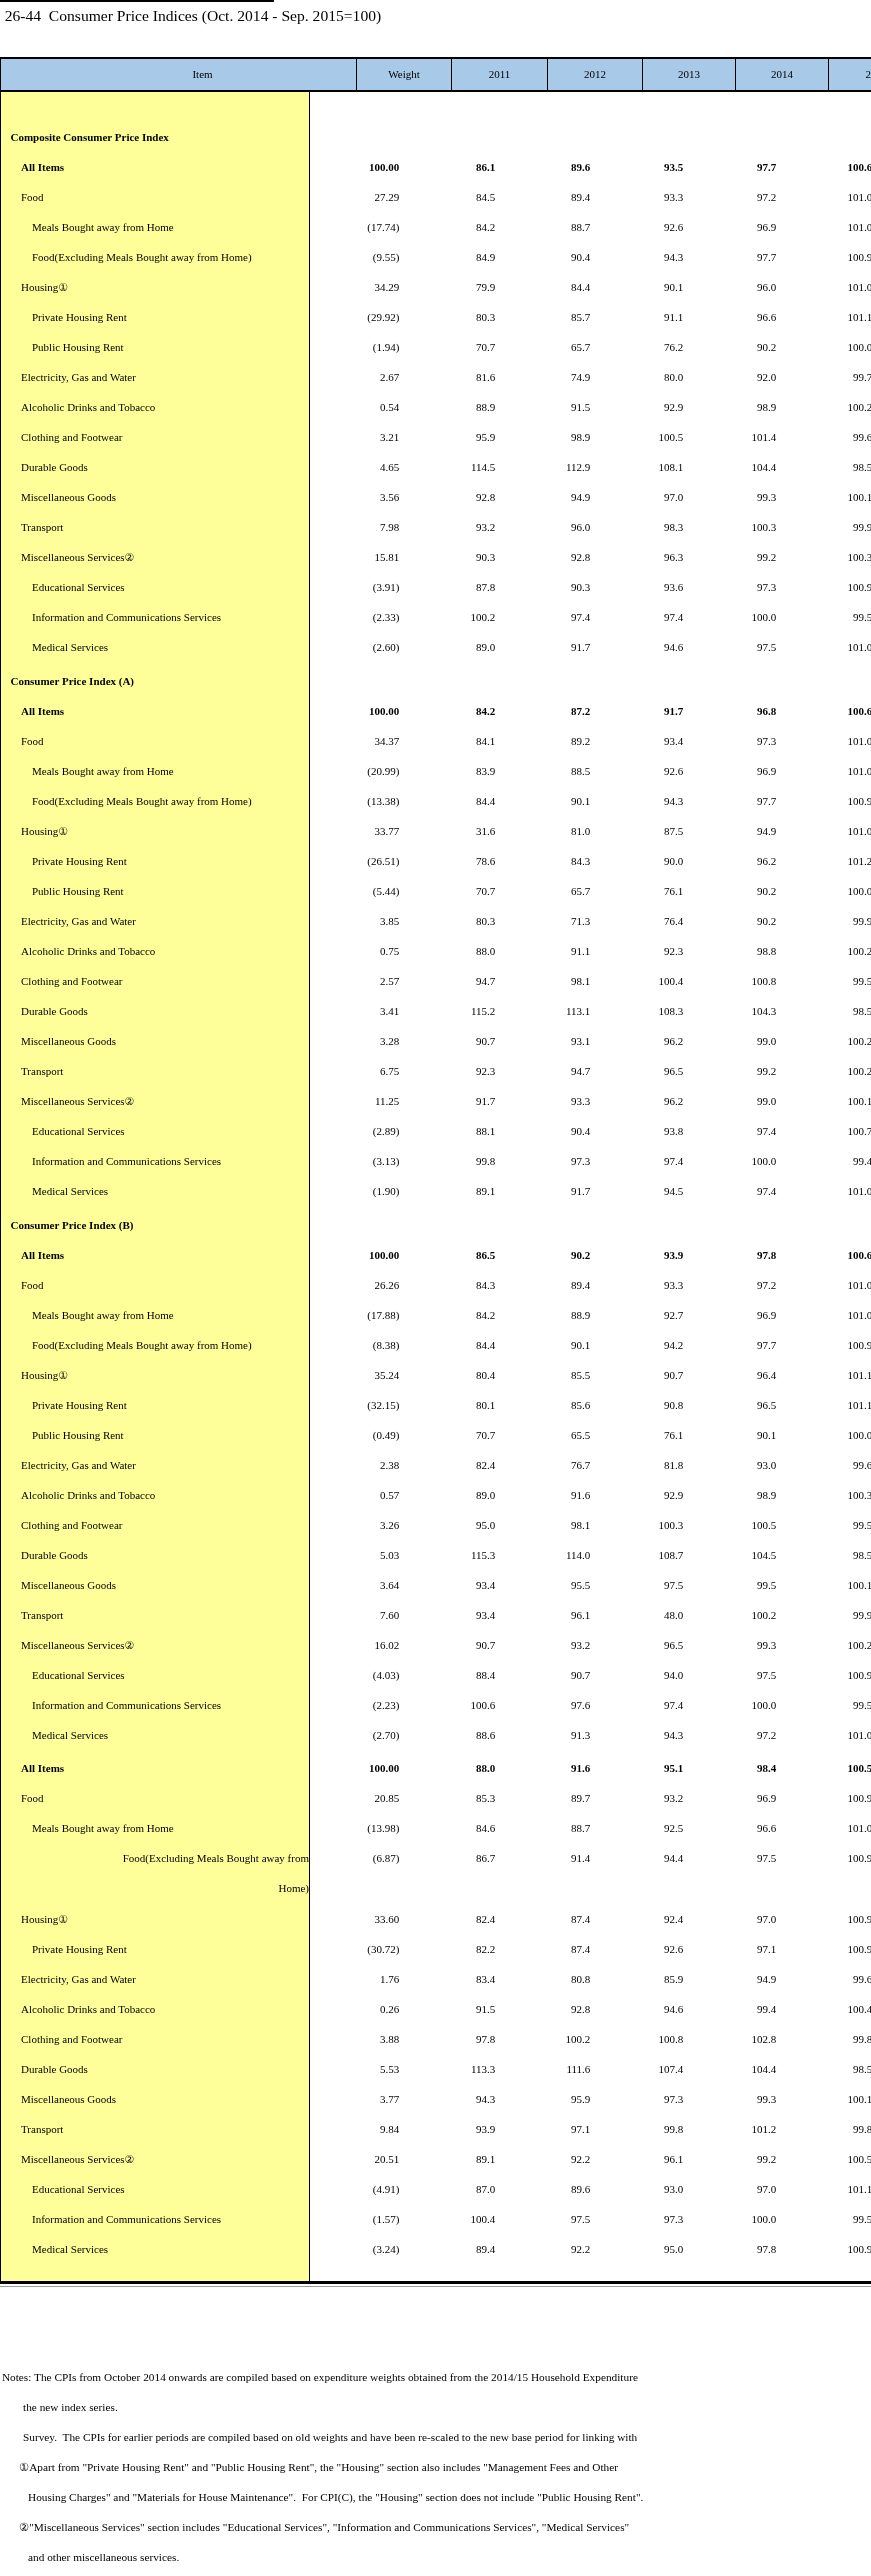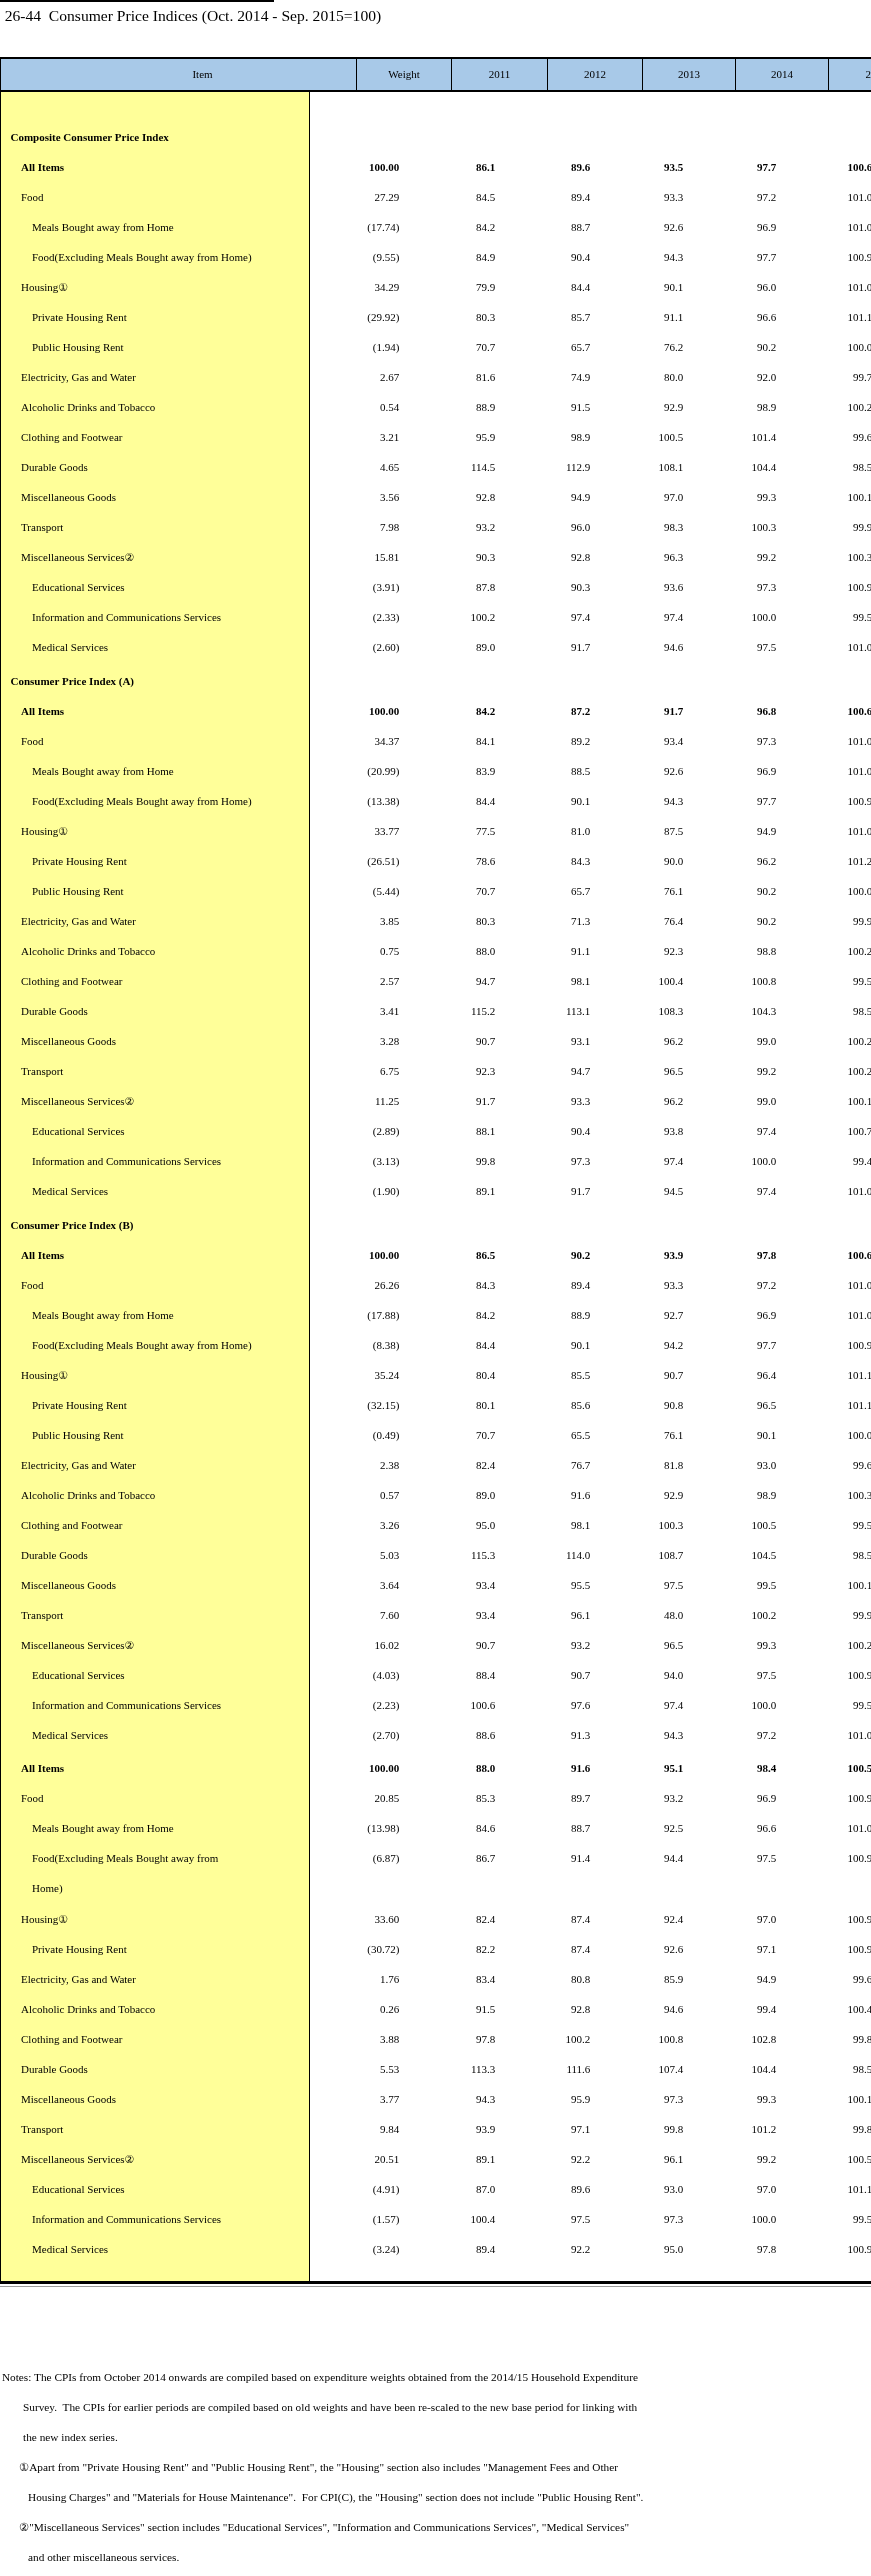--- a/index.html
+++ b/index.html
@@ -19,21 +19,21 @@
   .section{position:relative;}
   .section.gap{margin-top:3.8px;}
   .row{display:grid;grid-template-columns:308px 95px 96px 95px 93px 93px 96px;
        height:30px;line-height:30px;position:relative;}
   .row.tall{height:61px;}
   .lcell{white-space:nowrap;overflow:hidden;}
   .lcell.sec{padding-left:9.5px;font-weight:bold;font-size:11px;}
   .ind1{padding-left:20px;}
   .ind2{padding-left:31px;}
   .b{font-weight:bold;}
-  .ll{height:30px;line-height:30px;}
+  .ll{height:30px;line-height:30px;text-align:right;}
   .vcell{text-align:right;padding-right:4.7px;white-space:nowrap;}
   .shadow{width:872px;height:0.9px;background:#9a9a9a;margin-top:1.9px;}
   .notes{position:absolute;left:0;top:2362px;width:732px;font-size:11.3px;}
   .nline{height:30px;line-height:30px;white-space:pre;overflow:hidden;}
   .n0{padding-left:1.9px;}
   .n1{padding-left:23px;}
   .n2{padding-left:19px;}
   .n3{padding-left:28px;}
 </style>
 </head>
@@ -248,21 +248,21 @@
           <div class="vcell">(13.38)</div>
           <div class="vcell">84.4</div>
           <div class="vcell">90.1</div>
           <div class="vcell">94.3</div>
           <div class="vcell">97.7</div>
           <div class="vcell">100.9</div>
         </div>
         <div class="row">
           <div class="lcell ind1">Housing①</div>
           <div class="vcell">33.77</div>
-          <div class="vcell">77.5</div>
+          <div class="vcell">31.6</div>
           <div class="vcell">81.0</div>
           <div class="vcell">87.5</div>
           <div class="vcell">94.9</div>
           <div class="vcell">101.0</div>
         </div>
         <div class="row">
           <div class="lcell ind2">Private Housing Rent</div>
           <div class="vcell">(26.51)</div>
           <div class="vcell">78.6</div>
           <div class="vcell">84.3</div>
@@ -676,20 +676,20 @@
           <div class="vcell">97.8</div>
           <div class="vcell">100.9</div>
         </div>
       </div>
     </div>
   <div class="shadow"></div>
 </div>
 
 <div class="notes">
     <div class="nline n0">Notes: The CPIs from October 2014 onwards are compiled based on expenditure weights obtained from the 2014/15 Household Expenditure</div>
+    <div class="nline n1">the new index series.</div>
     <div class="nline n1">Survey.  The CPIs for earlier periods are compiled based on old weights and have been re-scaled to the new base period for linking with</div>
-    <div class="nline n1">the new index series.</div>
     <div class="nline n2">①Apart from "Private Housing Rent" and "Public Housing Rent", the "Housing" section also includes "Management Fees and Other</div>
     <div class="nline n3">Housing Charges" and "Materials for House Maintenance".  For CPI(C), the "Housing" section does not include "Public Housing Rent".</div>
     <div class="nline n2">②"Miscellaneous Services" section includes "Educational Services", "Information and Communications Services", "Medical Services"</div>
     <div class="nline n3">and other miscellaneous services.</div>
   </div>
 
 
 </body></html>

